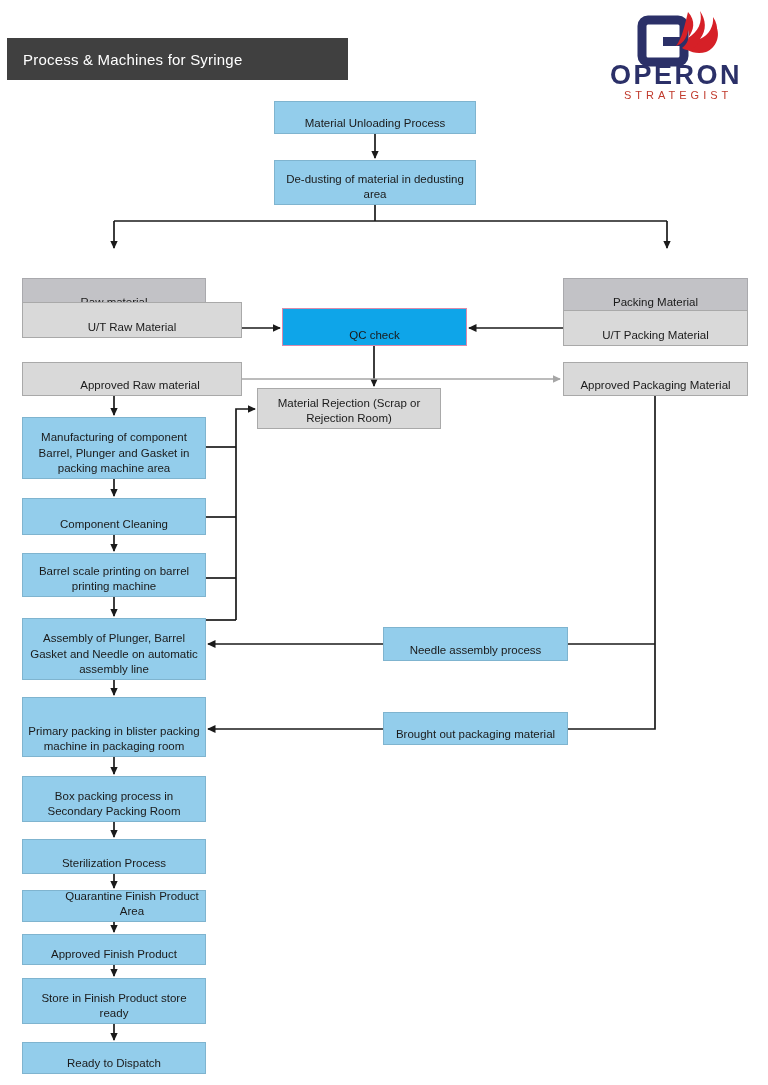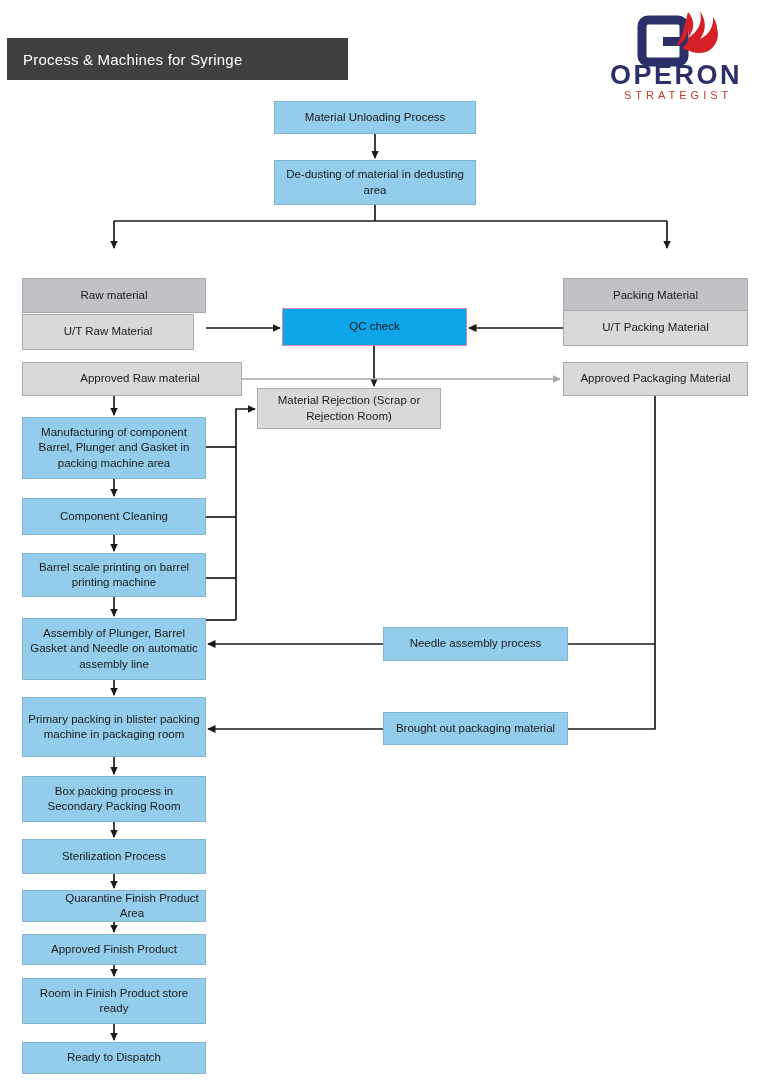--- a/index.html
+++ b/index.html
@@ -5,21 +5,21 @@
   html,body{margin:0;padding:0;}
   body{
     width:768px;height:1085px;background:#ffffff;position:relative;overflow:hidden;
     font-family:"Liberation Sans","DejaVu Sans",sans-serif;
   }
   #canvas{position:absolute;left:0;top:0;width:768px;height:1085px;}
   svg.lines{position:absolute;left:0;top:0;width:768px;height:1085px;pointer-events:none;}
 
   .node{
     position:absolute;box-sizing:border-box;
-    display:flex;align-items:center;justify-content:center;text-align:center;
+    display:flex;align-items:flex-end;justify-content:center;text-align:center;
     border:1px solid #9a9a9a;color:#1a1a1a;font-size:11.5px;line-height:1.32;
     padding:2px 4px;
   }
   .blue{background:#93cdeb;border-color:#7fb4cf;}
   .grayd{background:#c2c2c6;border-color:#a9a9ad;margin-top:28px;}
   .grayl{background:#d9d9d9;border-color:#a9a9a9;}
   .pink{background:#0ea5e9;border-color:#d98aac;}
 
   #title-bar{
     position:absolute;left:7px;top:38px;width:341px;height:42px;
@@ -128,21 +128,21 @@
     </div>
   <div class="node blue" style="left:274px;top:160px;width:202px;height:45px;">
       <span>De-dusting of material in dedusting area</span>
     </div>
   <div class="node grayd" style="left:22px;top:250px;width:184px;height:35px;">
       <span>Raw material</span>
     </div>
   <div class="node grayd" style="left:563px;top:250px;width:185px;height:35px;">
       <span>Packing Material</span>
     </div>
-  <div class="node grayl" style="left:22px;top:314px;width:172px;height:36px;">
+  <div class="node grayl" style="left:22px;top:302px;width:220px;height:36px;">
       <span>U/T Raw Material</span>
     </div>
   <div class="node pink" style="left:282px;top:308px;width:185px;height:38px;">
       <span>QC check</span>
     </div>
   <div class="node grayl" style="left:563px;top:310px;width:185px;height:36px;">
       <span>U/T Packing Material</span>
     </div>
   <div class="node grayl" style="left:22px;top:362px;width:220px;height:34px;padding-left:20px;">
       <span>Approved Raw material</span>
@@ -180,19 +180,19 @@
   <div class="node blue" style="left:22px;top:839px;width:184px;height:35px;">
       <span>Sterilization Process</span>
     </div>
   <div class="node blue" style="left:22px;top:890px;width:184px;height:32px;padding-left:40px;">
       <span>Quarantine Finish Product Area</span>
     </div>
   <div class="node blue" style="left:22px;top:934px;width:184px;height:31px;">
       <span>Approved Finish Product</span>
     </div>
   <div class="node blue" style="left:22px;top:978px;width:184px;height:46px;">
-      <span>Room in Finish Product store ready</span>
+      <span>Store in Finish Product store ready</span>
     </div>
   <div class="node blue" style="left:22px;top:1042px;width:184px;height:32px;">
       <span>Ready to Dispatch</span>
     </div>
 
 </div>
 
 </body></html>

